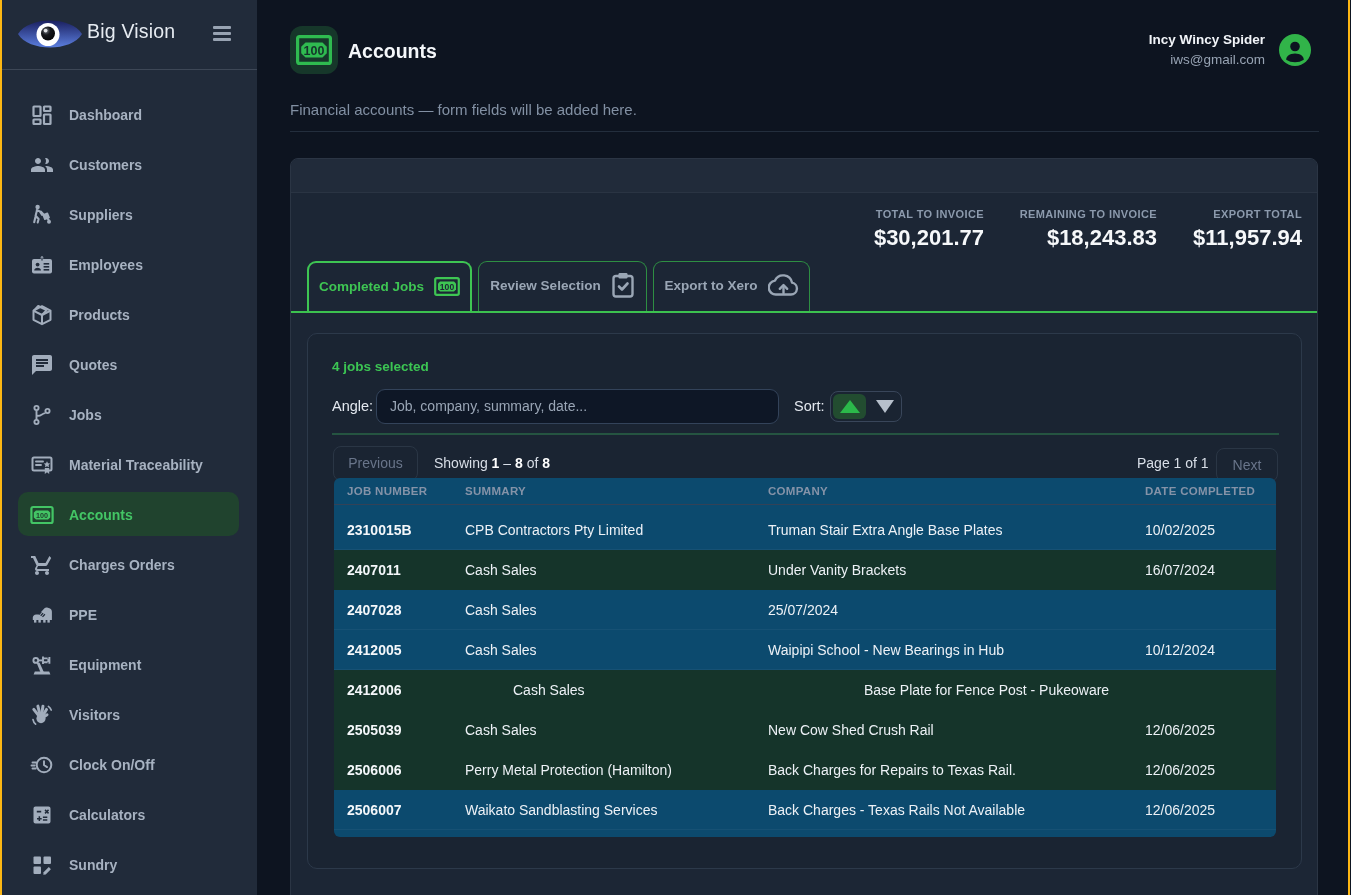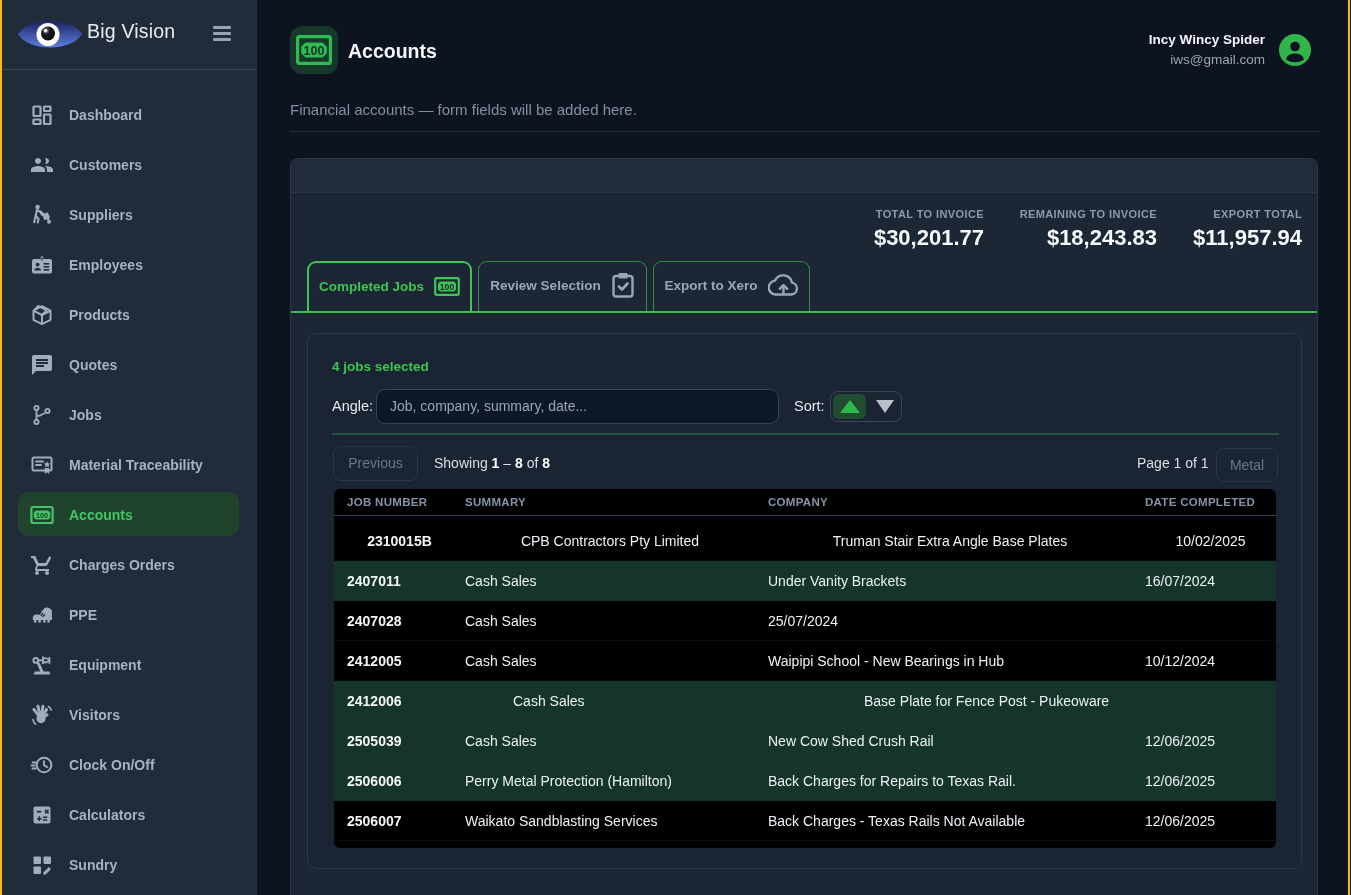--- a/index.html
+++ b/index.html
@@ -66,21 +66,21 @@
 .tri-dn { width:0; height:0; border-left:9px solid transparent; border-right:9px solid transparent; border-top:13px solid #b7c0cc; }
 .pdiv { position:absolute; left:24px; top:99px; width:947px; height:2px; background:rgba(60,180,95,0.34); }
 .btn { position:absolute; border:1px solid #2a3645; border-radius:8px; color:#69758a; font-size:14px; text-align:center; }
 .prev { left:25px; top:112px; width:85px; height:35px; line-height:33px; }
 .next { left:908px; top:114px; width:62px; height:34px; line-height:32px; }
 .showing { position:absolute; left:126px; top:121px; font-size:14px; color:#d9dfe8; }
 .showing b { color:#ffffff; }
 .pageof { position:absolute; left:829px; top:121px; font-size:14px; color:#d9dfe8; }
 
 
-.tbl { position:absolute; left:26px; top:155px; width:942px; height:359px; background:#000000; border-radius:6px; }
+.tbl { position:absolute; left:26px; top:144px; width:942px; height:359px; background:#0c4a6e; border-radius:6px; }
 .thead { position:absolute; left:0; top:0; width:942px; height:27px; border-bottom:1px solid #334257; display:grid; grid-template-columns:118px 303px 377px 1fr; }
 .thead div { padding-left:13px; line-height:27px; font-size:11.5px; font-weight:700; color:#8593a8; letter-spacing:0.3px; }
 .trow { position:absolute; left:0; width:942px; height:40px; display:grid; grid-template-columns:118px 303px 377px 1fr; }
 .trow div { padding-left:13px; line-height:40px; font-size:14px; color:#edf1f6; white-space:nowrap; overflow:hidden; }
 .trow div.jn { font-weight:700; color:#f4f7fa; }
 .trow.green { background:#15342a; border-radius:0; }
 .trow.dark { border-bottom:1px solid rgba(255,255,255,0.045); }
 </style>
 </head>
 <body>
@@ -334,30 +334,30 @@
               <div class="tri-up"></div>
             </div>
             <div class="sdn">
               <div class="tri-dn"></div>
             </div>
           </div>
         <div class="pdiv"></div>
         <div class="btn prev">Previous</div>
         <div class="showing">Showing <b>1</b> – <b>8</b> of <b>8</b></div>
         <div class="pageof">Page 1 of 1</div>
-        <div class="btn next">Metal</div>
+        <div class="btn next">Next</div>
 
         <div class="tbl">
           <div class="thead">
               <div>JOB NUMBER</div>
               <div>SUMMARY</div>
               <div>COMPANY</div>
               <div>DATE COMPLETED</div>
             </div>
-          <div class="trow dark" style="top:32px;text-align:center;">
+          <div class="trow dark" style="top:32px;">
               <div class="jn">2310015B</div>
               <div>CPB Contractors Pty Limited</div>
               <div>Truman Stair Extra Angle Base Plates</div>
               <div>10/02/2025</div>
             </div>
           <div class="trow green" style="top:72px;">
               <div class="jn">2407011</div>
               <div>Cash Sales</div>
               <div>Under Vanity Brackets</div>
               <div>16/07/2024</div>

